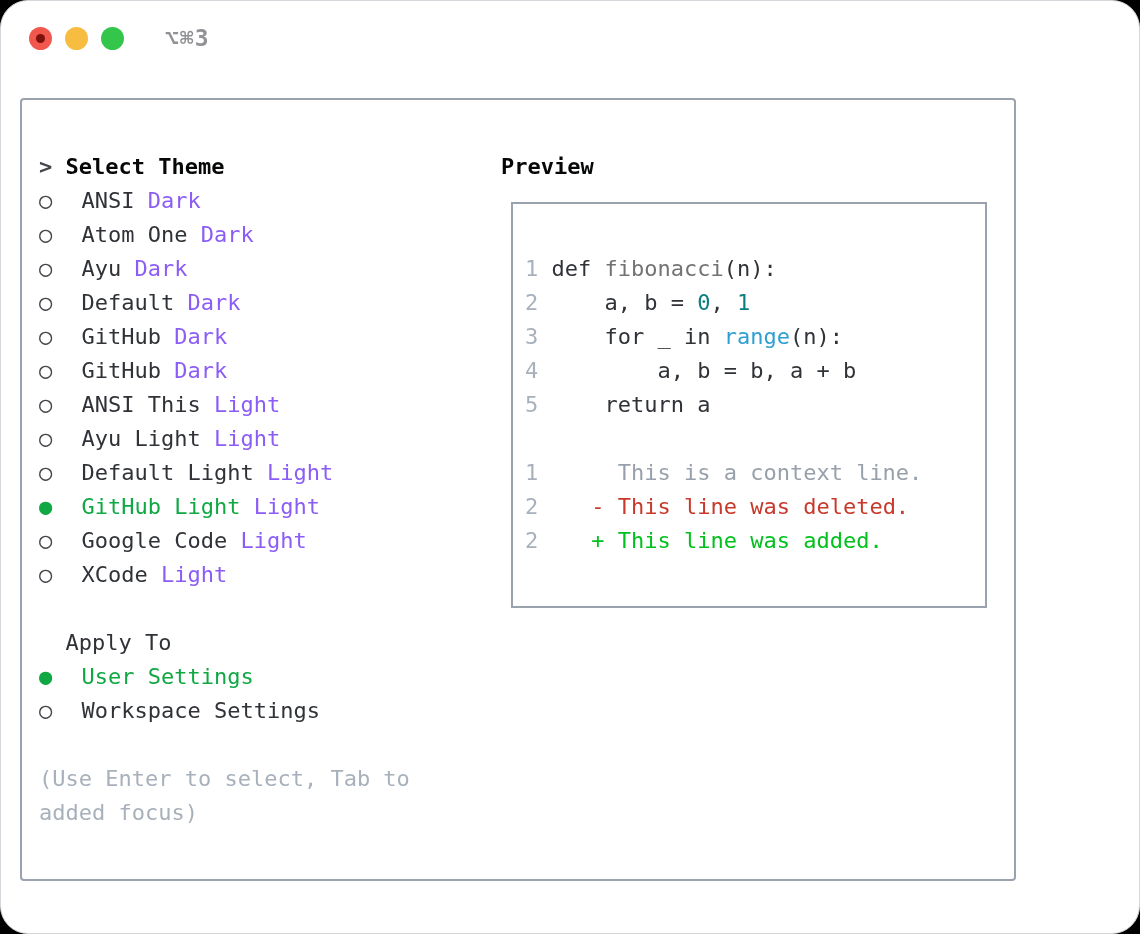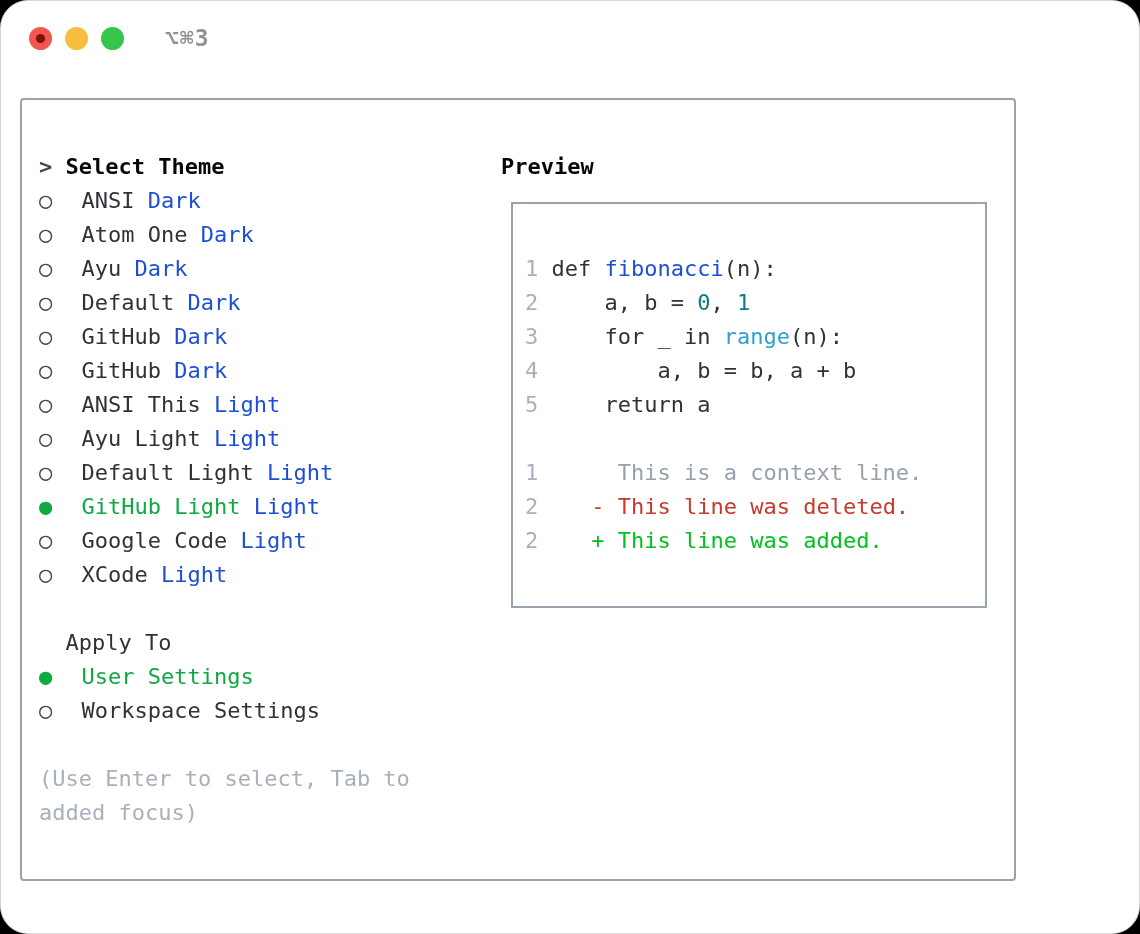--- a/index.html
+++ b/index.html
@@ -23,34 +23,34 @@
   .panel{
     position:absolute;left:19px;top:97px;width:996px;height:783px;
     border:2px solid #9aa2ad;border-radius:4px;box-sizing:border-box;background:#fff;
   }
   .list{position:absolute;left:17px;top:50px;}
   .row{height:34px;line-height:34px;font-size:22px;white-space:pre;color:#2f3237;}
   .hdr{font-weight:700;color:#060708;}
   .pfx{display:inline-block;width:2ch;color:#43474c;}
   .nm{color:#2f3237;margin-left:16px;}
   .sel .pfx,.sel .nm{color:#0fa843;}
-  .tag{color:#1d4ed8;margin-left:1ch;}
+  .tag{color:#8b5cf6;margin-left:1ch;}
   .indent2{padding-left:2ch;}
   .hint{color:#a8b1bb;}
   .preview-hdr{position:absolute;left:479px;top:50px;}
   .pbox{
     position:absolute;left:489px;top:102px;width:476px;height:406px;
     border:2px solid #9aa2ad;box-sizing:border-box;background:#fff;
     padding:48px 0 0 12px;
   }
   .codeline{height:34px;line-height:34px;font-size:22px;white-space:pre;}
   .gap{height:34px;}
   .ln{color:#a8b1bb;}
   .seg-pl{color:#2f3237;}
-  .seg-fn{color:#1d4ed8;}
+  .seg-fn{color:#737373;}
   .seg-num{color:#0b7f80;}
   .seg-blt{color:#2d9fd2;}
   .seg-ctx{color:#98a1ab;}
   .seg-del{color:#c8392b;}
   .seg-add{color:#01c11c;}
 </style>
 </head>
 <body>
 
 <div class="window">

